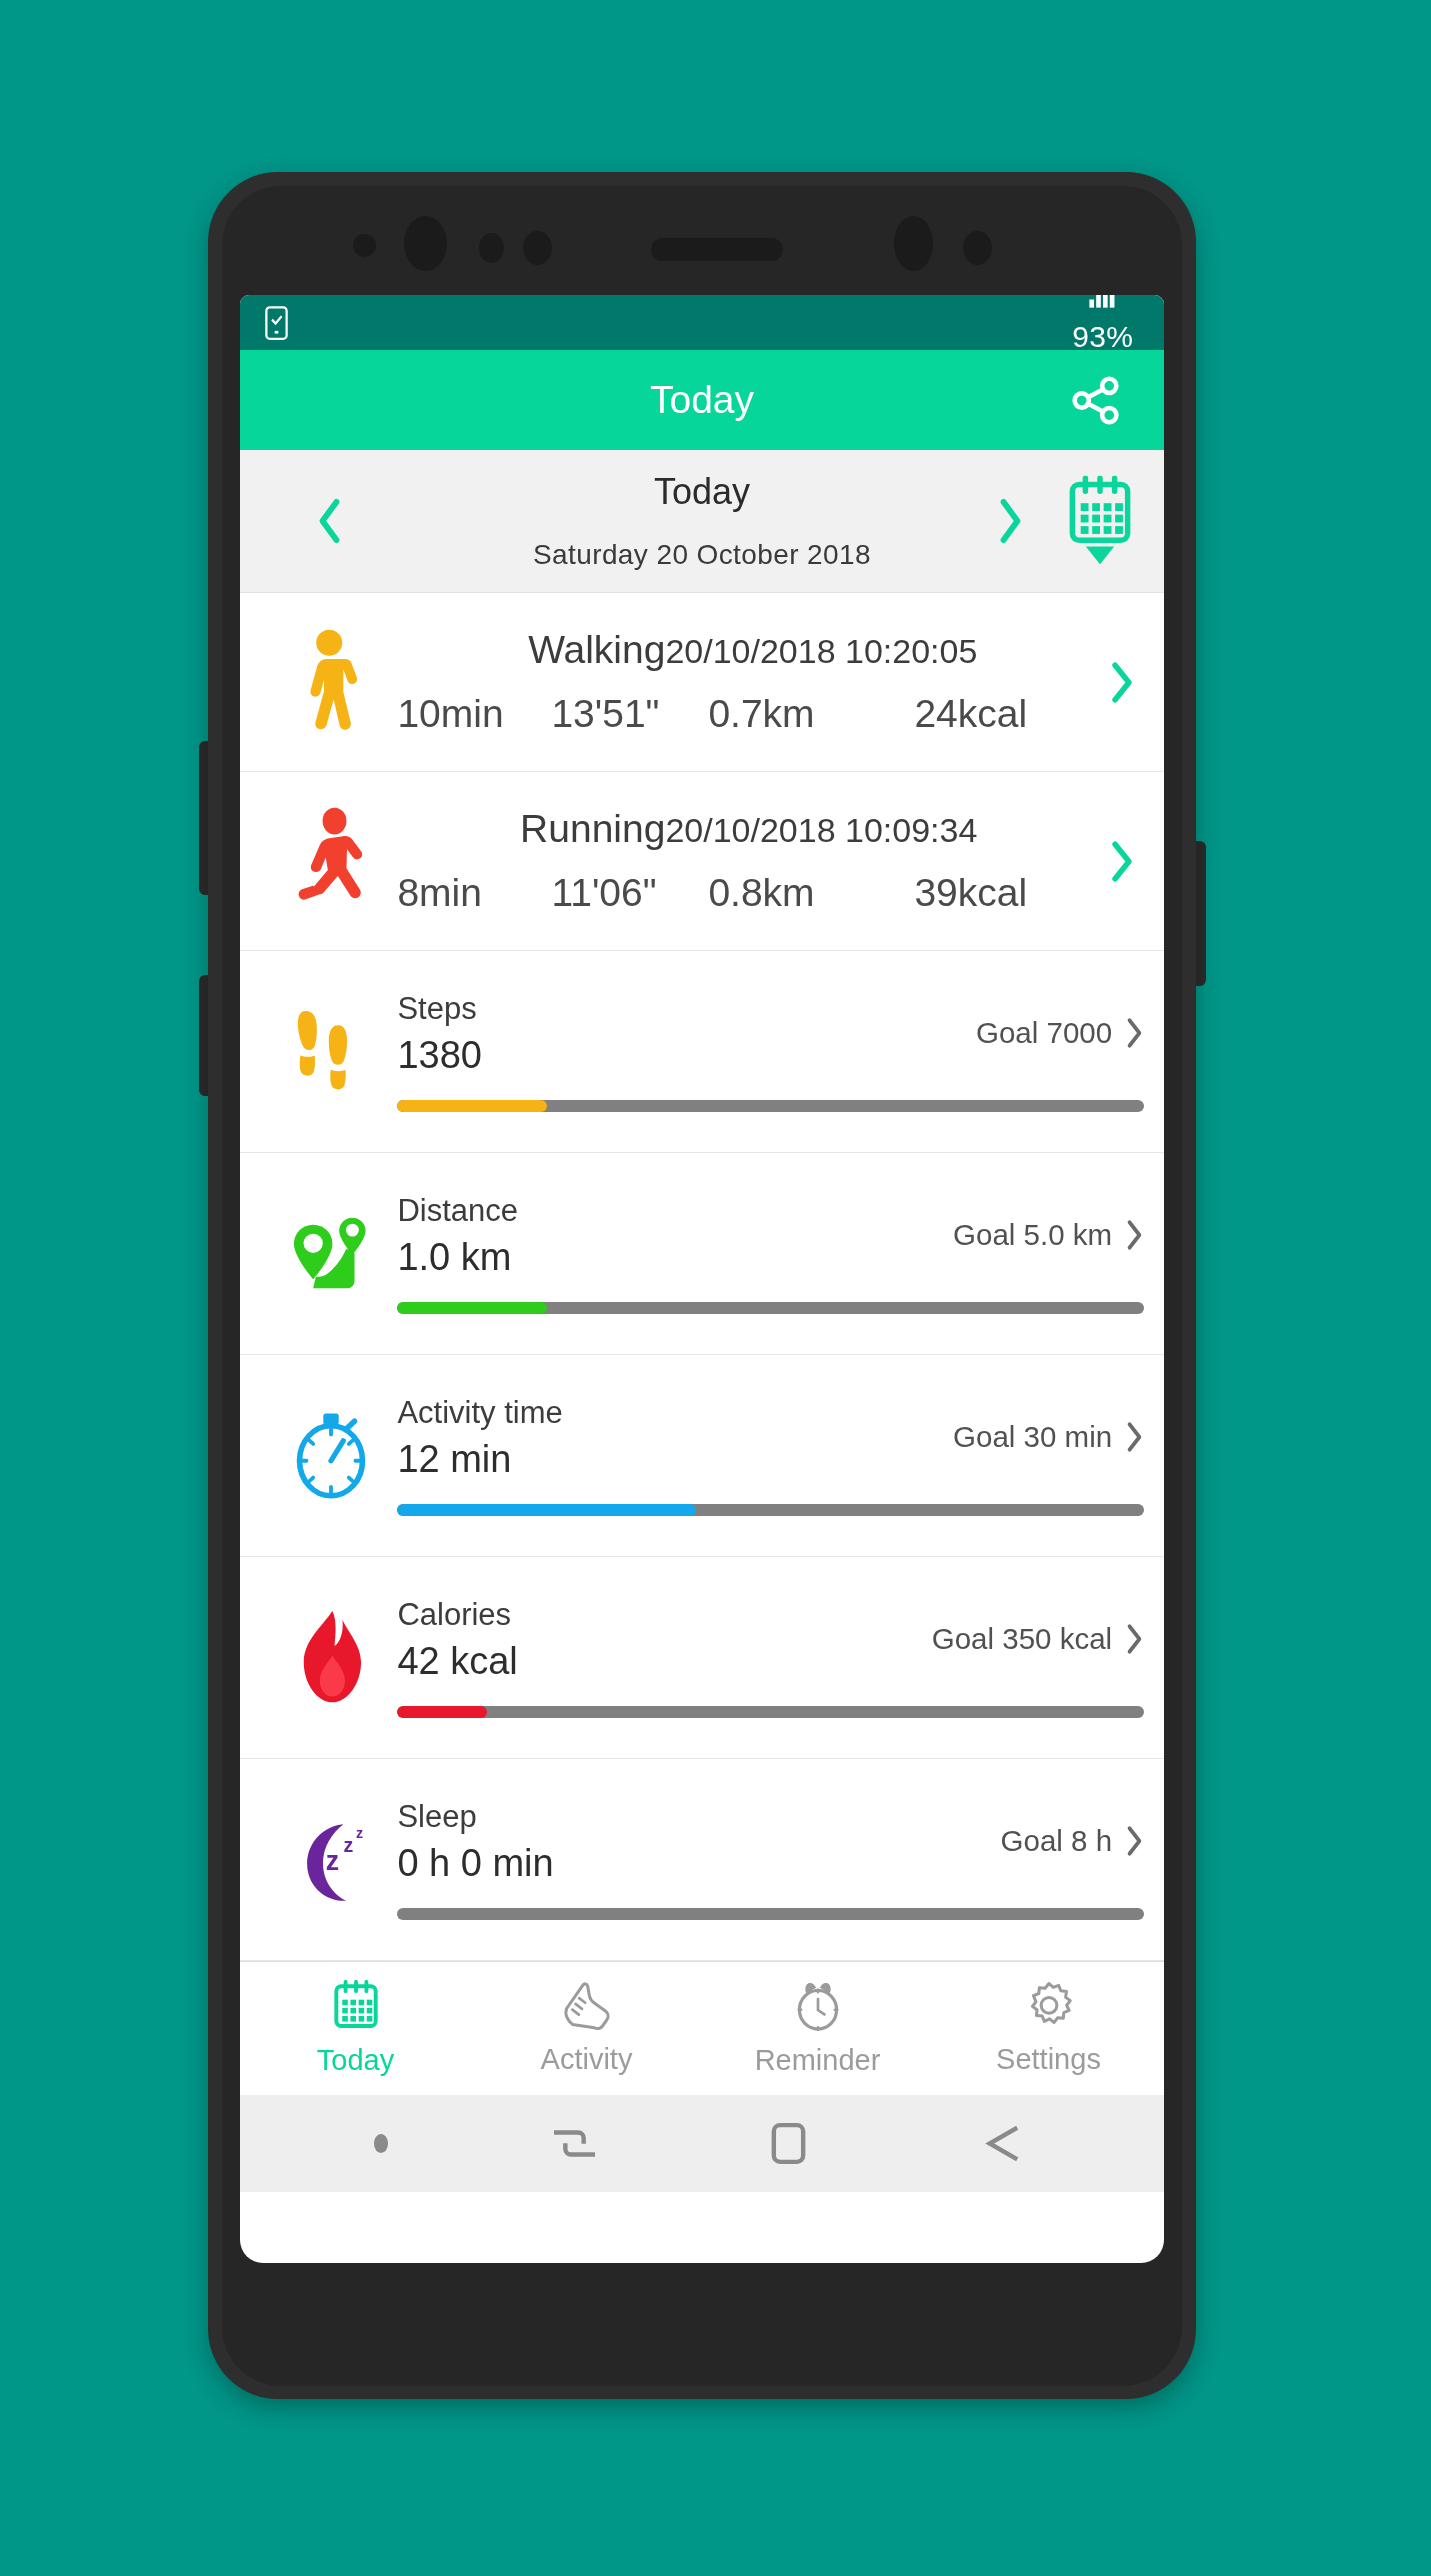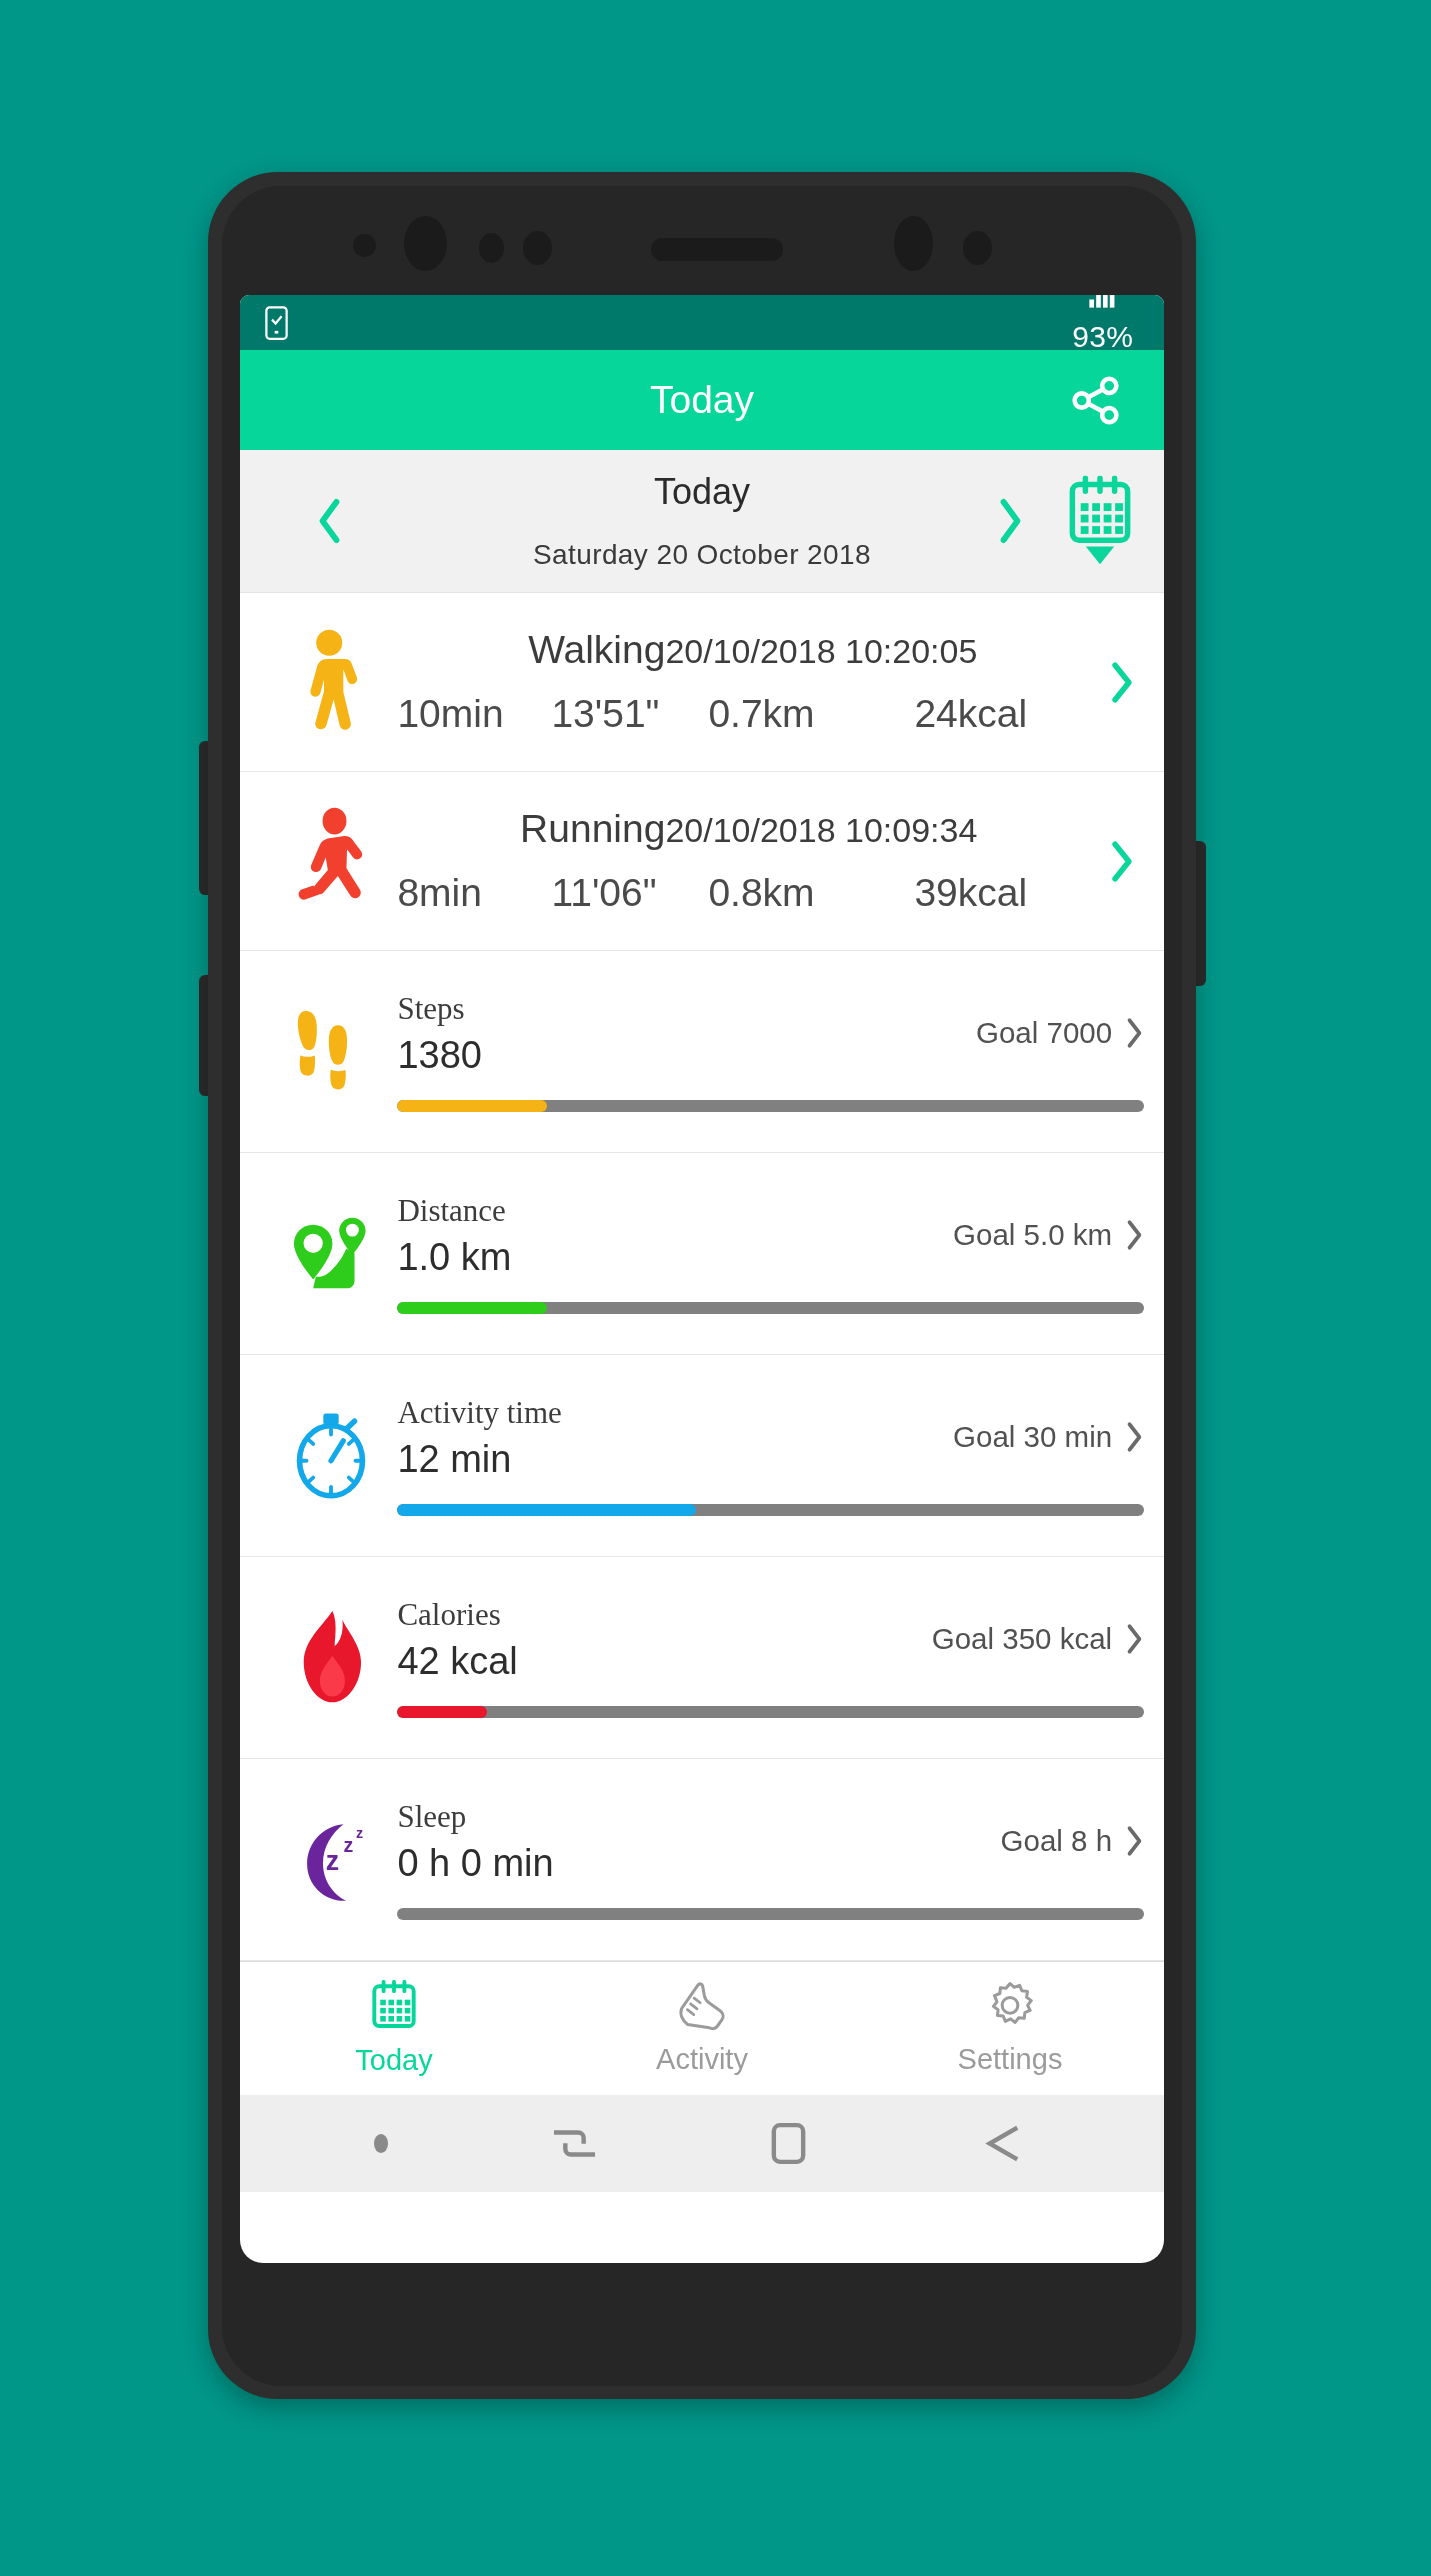--- a/index.html
+++ b/index.html
@@ -113,21 +113,21 @@
 
   
   .met-row{
     height:202px; display:flex; align-items:center;
     padding:0 10.7px 0 30px; position:relative;
     border-bottom:0.9px solid #e6e6e6; background:#fff;
   }
   .met-ico{ width:122px; display:flex; justify-content:center; align-items:center; }
   .met-body{ flex:1; padding-left:5.4px; padding-right:9px; }
   .met-head{ display:flex; justify-content:space-between; align-items:flex-start; }
-  .met-label{ font-size:31px; color:#3c3c3c;font-family:Liberation Serif, serif; }
+  .met-label{ font-size:31px; color:#3c3c3c; }
   .met-value{ font-size:38px; color:#2d2d2d; margin-top:7.2px; }
   .met-goal{ display:flex; align-items:center; gap:10.7px; font-size:29.5px; color:#515151;
              padding-top:25px; white-space:nowrap; }
   .bar-track{
     margin-top:23px; height:11.6px; background:#808080; border-radius:6.3px;
     width:100%; overflow:hidden;
   }
   .bar-fill{ height:100%; border-radius:6.3px; }
 
   
@@ -512,20 +512,32 @@
       <div class="tab">
         <span>
           <svg class="ico" width="54" height="50" viewBox="0 0 30 28">
             <path d="M7 24.4C4 22 2.4 18.6 3.6 15.4L12.6 2.4c.9-1.2 2.5-1 2.8.5l.9 5.2c.3 1.7 1.2 3.1 2.6 4.1l6.4 4.6c1.6 1.2 2 3.3.8 5l-2.4 3.4c-1 1.4-3 1.9-4.6 1z" fill="none" stroke="#9b9b9b" stroke-width="1.7" stroke-linejoin="round"></path>
             <path d="M10.6 9.6l3.4 2.6M8.6 12.8l3.6 2.8M6.8 16l3.6 2.8" stroke="#9b9b9b" stroke-width="1.5" stroke-linecap="round"></path>
           </svg>
         </span>
         <span class="tab-label">Activity</span>
       </div>
 
+      <div class="tab">
+        <span>
+          <svg class="ico" width="50" height="52" viewBox="0 0 28 29">
+            <ellipse cx="14" cy="16.6" rx="10.4" ry="10.8" fill="none" stroke="#9b9b9b" stroke-width="1.8"></ellipse>
+            <path d="M14 10.6v6.2l3.6 2.4" stroke="#9b9b9b" stroke-width="1.5" stroke-linecap="round" fill="none"></path>
+            <path d="M7.4 7.2C6.4 5 7 2.6 8.6 1.8c1.6-.8 3.5.4 4.4 2.5z" fill="#9b9b9b"></path>
+            <path d="M20.6 7.2c1-2.2.4-4.6-1.2-5.4-1.6-.8-3.5.4-4.4 2.5z" fill="#9b9b9b"></path>
+            <path d="M14 5.4v1.4M14 26.4v1.4M3.2 16.6h1.4M23.4 16.6h1.4" stroke="#9b9b9b" stroke-width="1.4" stroke-linecap="round"></path>
+          </svg>
+        </span>
+        <span class="tab-label">Reminder</span>
+      </div>
 
       <div class="tab">
         <span>
           <svg class="ico" width="50" height="50" viewBox="0 0 28 28">
             <path d="M14 1.4l2.4 2.2 3-1.2 1.2 3.1 3.2.4-.5 3.2 2.6 1.9-2 2.6 1.4 2.9-3 1.2-.3 3.2-3.2-.3-1.9 2.6-2.6-2-2.9 1.4-1.2-3-3.2-.3.3-3.2-2.6-1.9 2-2.6L5.3 8.2l3-1.2.3-3.2 3.2.3z" fill="none" stroke="#9b9b9b" stroke-width="1.7" stroke-linejoin="round"></path>
             <circle cx="14" cy="13.6" r="4.4" fill="none" stroke="#9b9b9b" stroke-width="1.7"></circle>
           </svg>
         </span>
         <span class="tab-label">Settings</span>
       </div>

